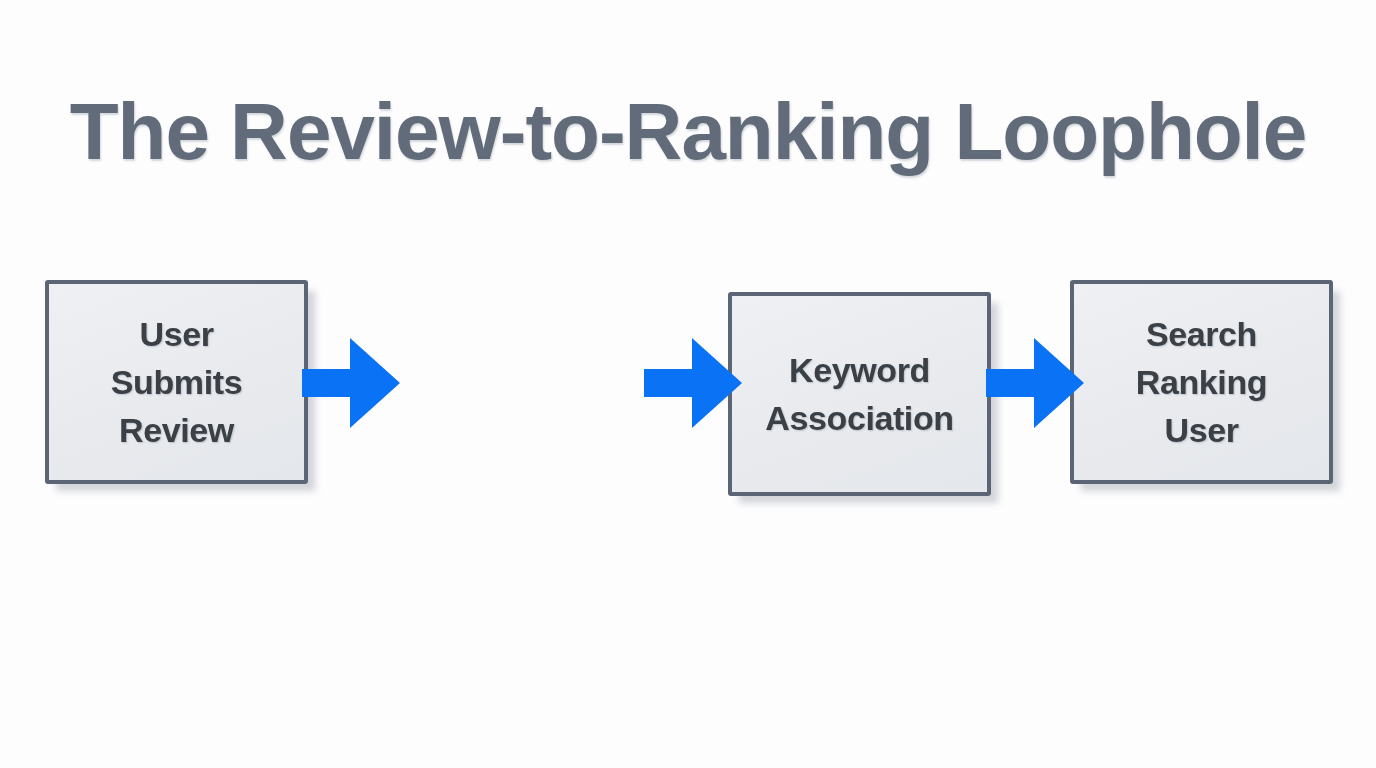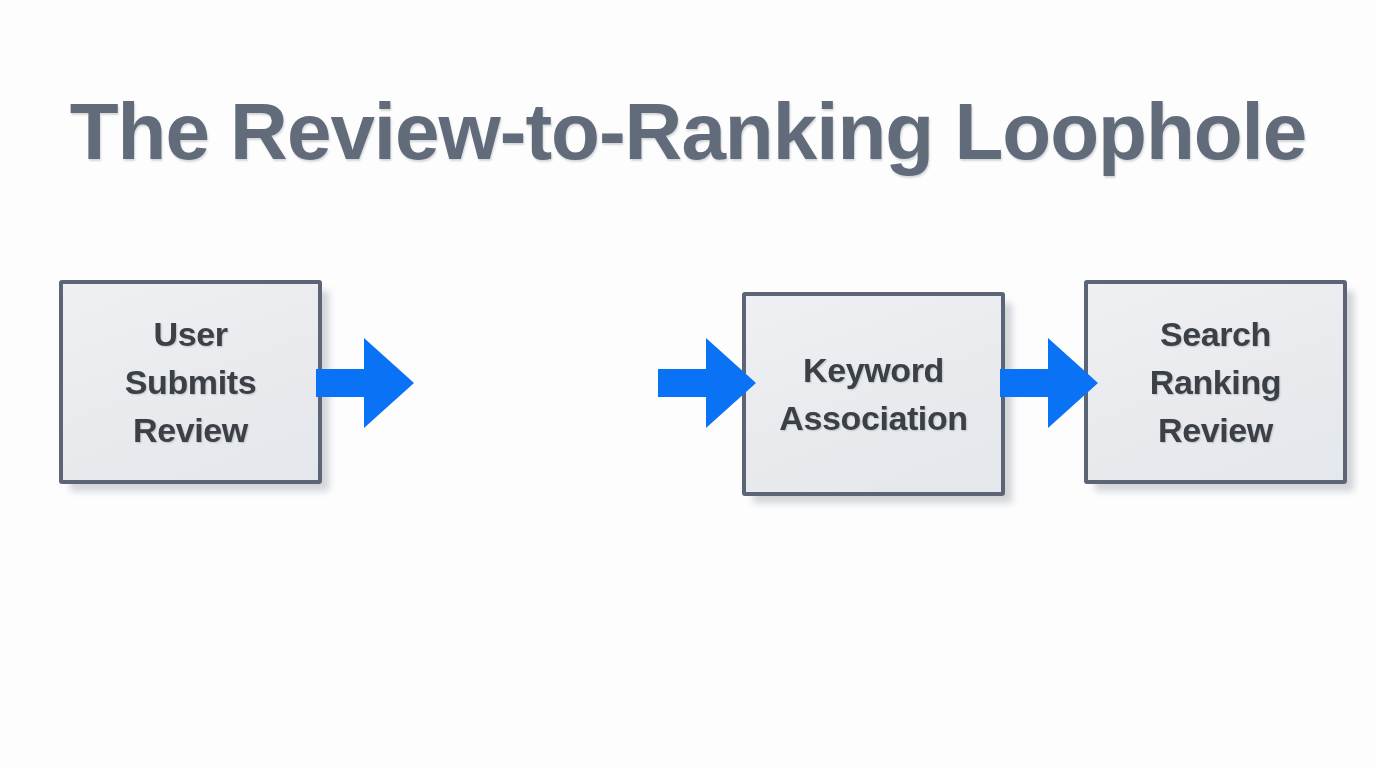--- a/index.html
+++ b/index.html
@@ -34,21 +34,21 @@
     letter-spacing: -1px;
     color: #626b79;
     line-height: 1.0;
     text-shadow: 1px 2px 2px rgba(120,128,140,0.30);
     white-space: nowrap;
   }
 
   
   .flow {
     position: absolute;
-    left: 59px;
+    left: 45px;
     top: 280px;
     width: 1290px;
     height: 204px;
     text-decoration: underline;
   }
 
   .node {
     position: absolute;
     top: 0;
     width: 263px;
@@ -128,17 +128,17 @@
 
     <div class="arrow arrow-3">
       <svg viewBox="0 0 98 90" xmlns="http://www.w3.org/2000/svg">
         <polygon points="0,31 48,31 48,0 98,45 48,90 48,59 0,59" fill="#0a72f5"></polygon>
       </svg>
     </div>
 
     <div class="node node-4">
       <div class="node-label">Search
 Ranking
-Review</div>
+User</div>
     </div>
 
   </div>
 </div>
 
 </body></html>

